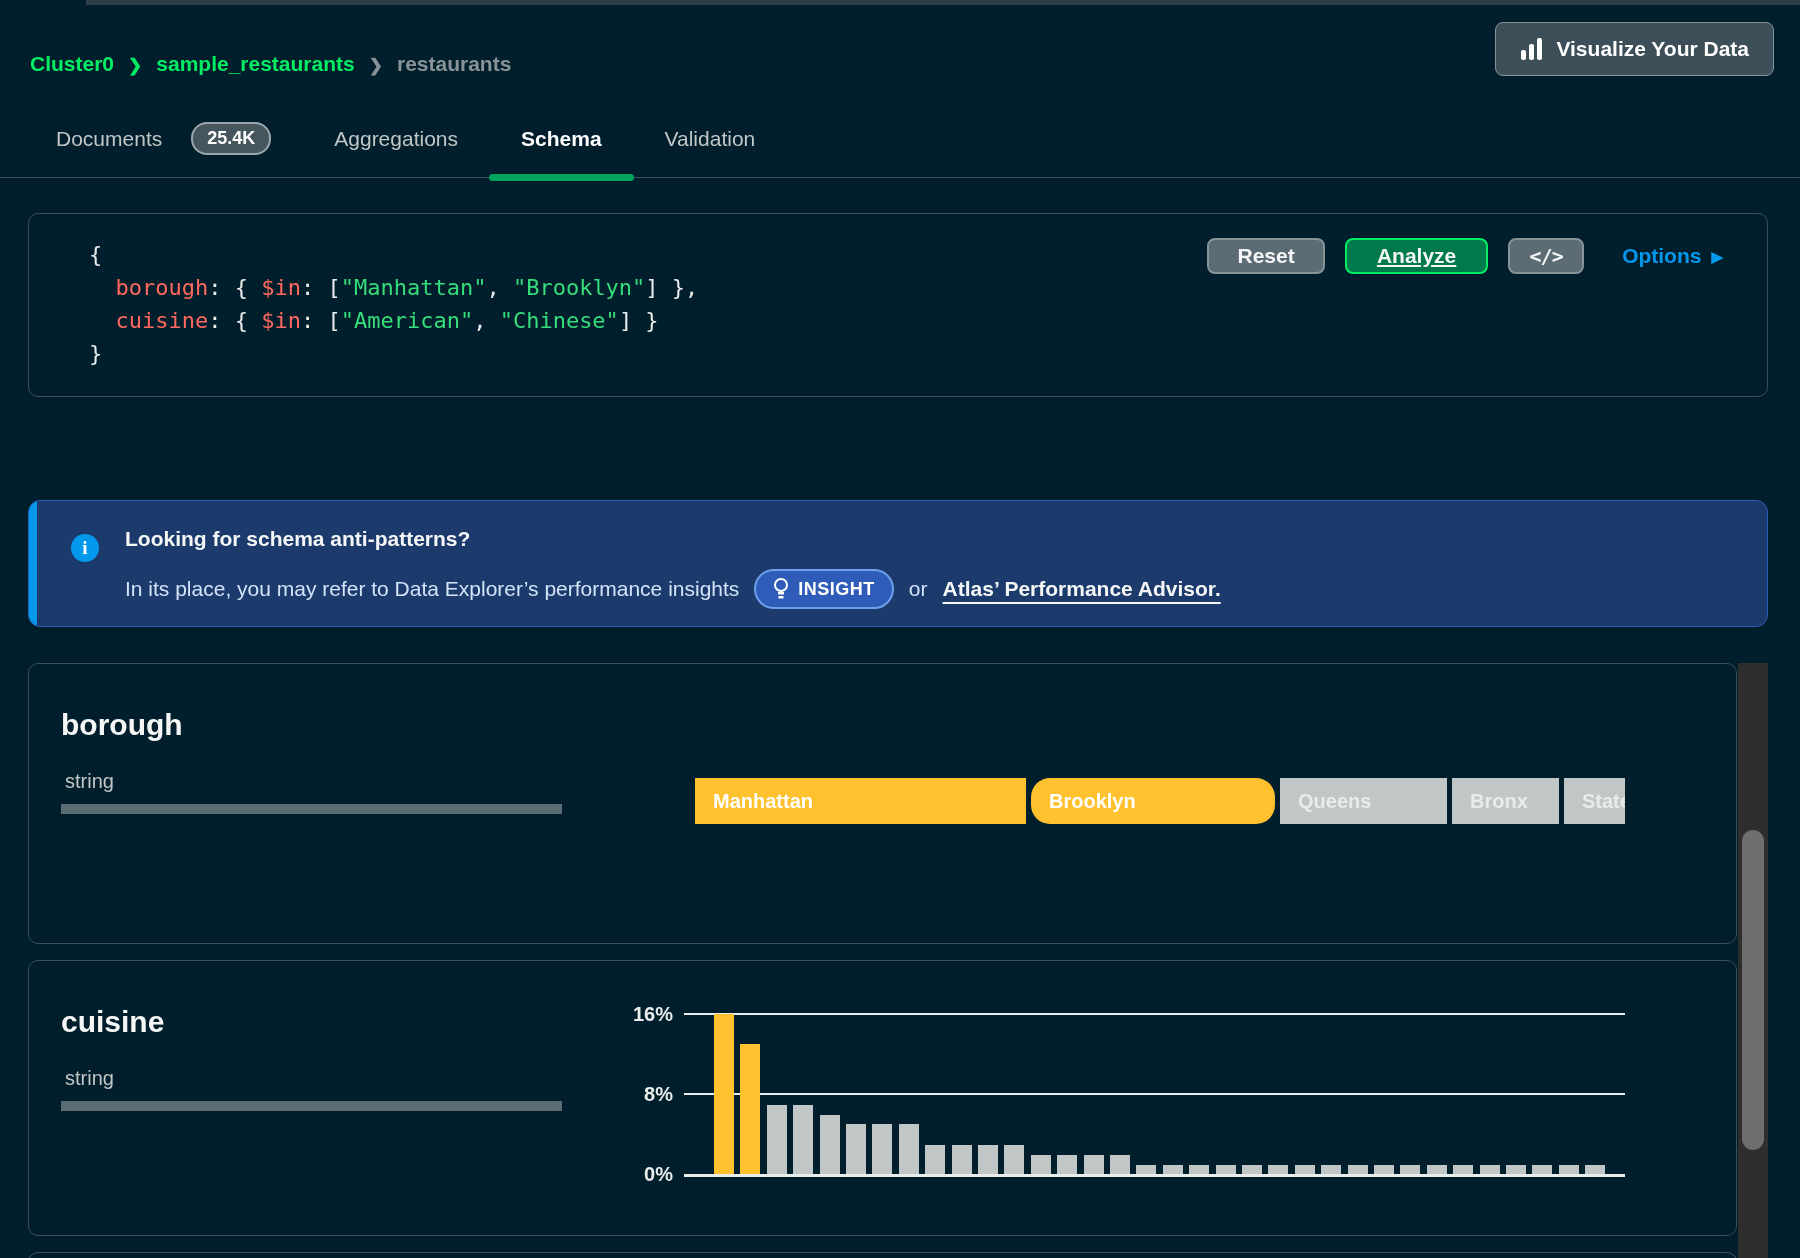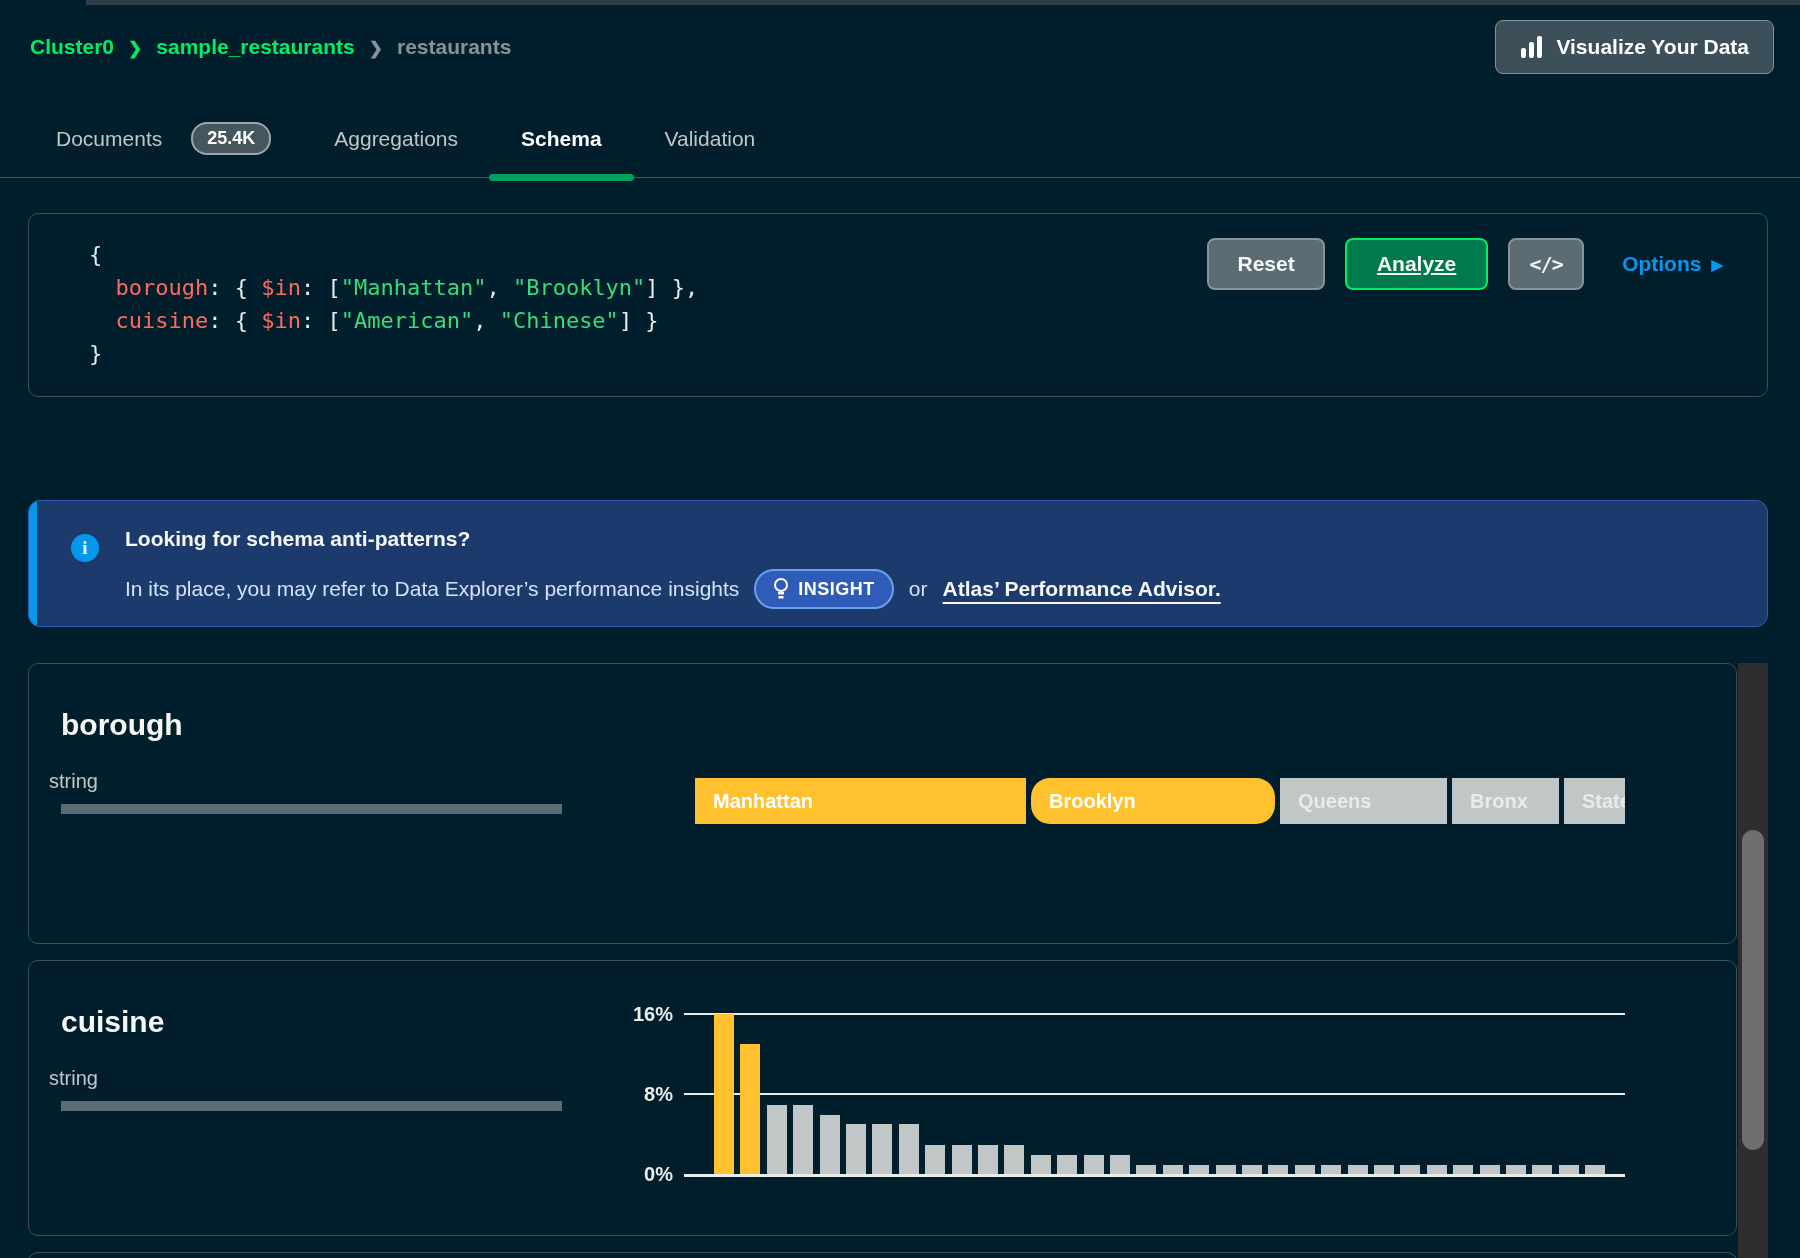--- a/index.html
+++ b/index.html
@@ -2,21 +2,21 @@
 <html><head>
 <meta charset="utf-8">
 <style>
   html,body{margin:0;padding:0;width:1800px;height:1258px;overflow:hidden;background:#001E2B;
     font-family:"Liberation Sans",sans-serif;-webkit-font-smoothing:antialiased;}
   #app{position:relative;width:1800px;height:1258px;background:#001E2B;color:#E8EDEB;}
 
   .top-strip{position:absolute;left:86px;top:0;right:0;height:5px;background:#2E3D47;}
 
   
-  .topbar{position:absolute;left:30px;right:26px;top:18px;height:58px;display:flex;align-items:center;justify-content:space-between;}
+  .topbar{position:absolute;left:30px;right:26px;top:18px;height:58px;display:flex;align-items:flex-end;justify-content:space-between;}
   .breadcrumb{display:flex;align-items:center;gap:14px;font-size:21px;font-weight:700;}
   .bc-green{color:#00ED64;cursor:pointer;}
   .bc-gray{color:#889397;}
   .bc-sep{font-size:17px;font-weight:700;transform:translateY(1px);}
   .bc-sep.green{color:#00ED64;}
   .bc-sep.gray{color:#889397;}
   .viz-btn{display:flex;align-items:center;gap:12px;height:54px;padding:0 24px;border-radius:8px;
     background:#3D4F58;border:1px solid #889397;color:#FFFFFF;font-size:21px;font-weight:700;
     font-family:inherit;cursor:pointer;}
 
@@ -33,21 +33,21 @@
 
   
   .query-box{position:absolute;left:28px;top:213px;width:1740px;height:184px;border:1px solid #3D4F58;
     border-radius:10px;box-sizing:border-box;}
   .code{position:absolute;left:60px;top:24px;margin:0;font-family:"DejaVu Sans Mono",monospace;
     font-size:22px;line-height:33px;white-space:pre;color:#E8EDEB;cursor:text;}
   .c-punct{color:#E8EDEB;}
   .c-key{color:#FF6960;}
   .c-string{color:#35DE7B;}
   .query-actions{position:absolute;top:24px;right:44px;display:flex;align-items:center;}
-  .btn{height:52px;border-radius:8px;font-family:inherit;font-size:21px;font-weight:700;color:#F5F7F6;cursor:pointer;}
+  .btn{height:36px;border-radius:8px;font-family:inherit;font-size:21px;font-weight:700;color:#F5F7F6;cursor:pointer;}
   .btn.gray{background:#5C6C75;border:2px solid #889397;}
   .btn.green{background:#00794D;border:2px solid #00ED64;text-decoration:underline;}
   .btn-reset{width:118px;margin-right:20px;}
   .btn-analyze{width:143px;margin-right:20px;}
   .btn-code{width:76px;margin-right:38px;font-family:"DejaVu Sans Mono",monospace;font-size:20px;letter-spacing:-1px;}
   .options{display:flex;align-items:center;gap:10px;color:#0498EC;font-size:21px;font-weight:700;cursor:pointer;text-decoration:none;}
   .options .tri{font-size:15px;transform:translateY(1px);}
 
   
   .report-note{position:absolute;top:437px;right:35px;font-size:21px;color:#E8EDEB;display:flex;align-items:center;}
@@ -71,21 +71,21 @@
   .advisor-link{color:#F5F7F6;font-weight:700;text-decoration:underline;text-underline-offset:6px;
     text-decoration-thickness:2px;cursor:pointer;text-align:right;}
 
   
   .card{position:absolute;left:28px;width:1709px;border:1px solid #3D4F58;border-radius:10px;
     box-sizing:border-box;background:#001E2B;overflow:hidden;}
   .card.borough{top:663px;height:281px;}
   .card.cuisine{top:960px;height:276px;}
   .card.sliver{top:1252px;height:30px;border-radius:10px 10px 0 0;border-bottom:none;}
   .field-title{position:absolute;left:32px;top:44px;margin:0;font-size:30px;font-weight:700;color:#F5F7F6;}
-  .field-type{position:absolute;left:20px;top:106px;font-size:20px;color:#C1C7C6;}
+  .field-type{position:absolute;left:36px;top:106px;font-size:20px;color:#C1C7C6;}
   .type-bar{position:absolute;left:32px;top:140px;width:501px;height:10px;background:#5C6C75;cursor:pointer;}
 
   
   .value-bars{position:absolute;left:666px;top:114px;width:930px;height:46px;display:flex;gap:5px;overflow:hidden;}
   .vbar{height:46px;flex:0 0 auto;display:flex;align-items:center;padding-left:18px;box-sizing:border-box;
     font-size:20px;font-weight:700;white-space:nowrap;overflow:hidden;cursor:pointer;}
   .vbar.hl{color:#FFFFFF;}
   .vbar.dim{color:#E8EDEB;}
 
   

